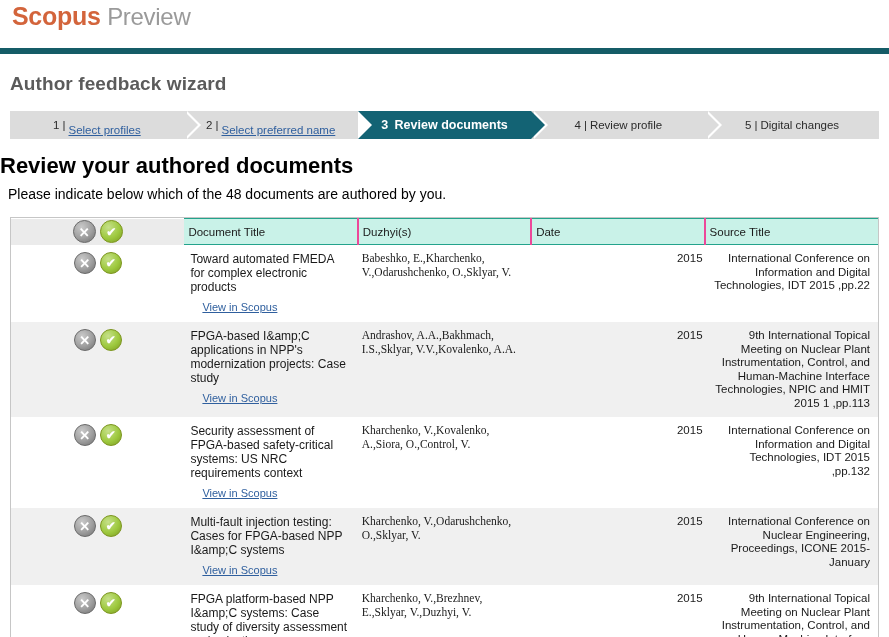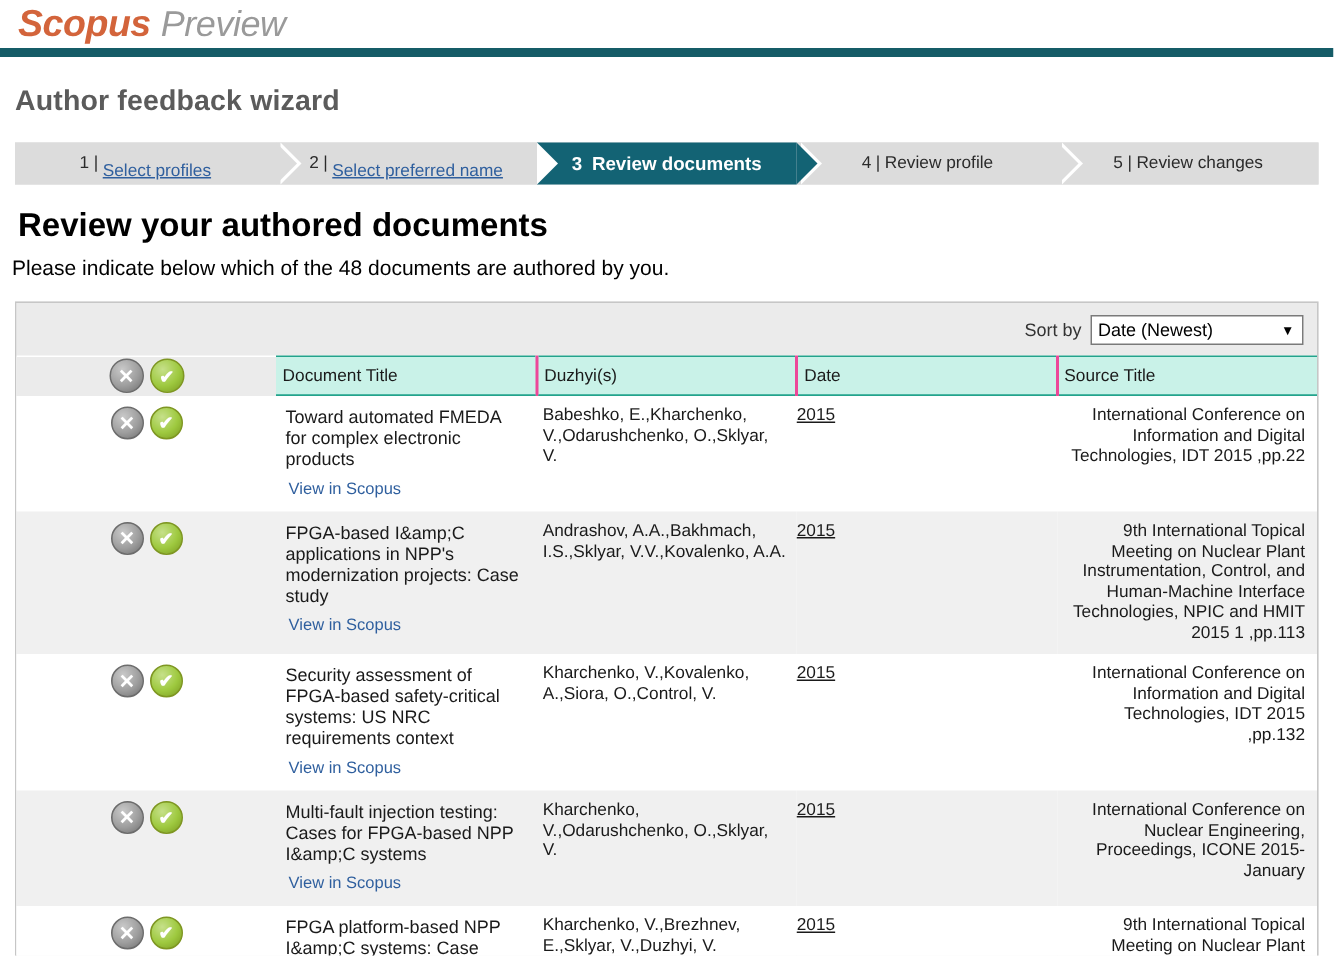--- a/index.html
+++ b/index.html
@@ -6,24 +6,23 @@
   html, body {
     margin: 0; padding: 0;
     width: 889px; height: 637px;
     background: #ffffff;
     font-family: "Liberation Sans", sans-serif;
     overflow: hidden;
   }
 
   
   #brand-header {
-    height: 32px;
+    height: 48px;
     background: #ffffff;
     position: relative;
-    font-style: italic;
   }
   #brand-logo {
     position: absolute;
     left: 12px; top: 2px;
     font-size: 25px;
     letter-spacing: -0.3px;
   }
   #brand-logo .scopus {
     color: #d3643b;
     font-weight: bold;
@@ -130,21 +129,21 @@
     border-left: 14px solid #dcdcdc;
     z-index: 4;
   }
 
   
   #section-title {
     font-size: 22px;
     font-weight: bold;
     color: #000;
     margin: 0;
-    padding: 14px 0 0 12px;
+    padding: 14px 0 0 0;
   }
   #section-sub {
     font-size: 14px;
     color: #000;
     padding: 7px 0 0 8px;
   }
 
   
   #panel {
     margin: 15px 10px 0 10px;
@@ -213,47 +212,48 @@
   }
   table#doc-table thead th.last { border-right: none; }
 
   td.selcol {
     width: 34px;
     text-align: center;
     vertical-align: top;
     padding-top: 7px;
   }
   td.titlecol { width: 302px; padding: 7px 8px 7px 6px; vertical-align: top; }
-  td.authcol  { width: 148px; padding: 7px 6px 7px 4px; vertical-align: top; }
+  td.authcol  { width: 148px; padding: 7px 6px 7px 4px; vertical-align: top; font-family: Liberation Serif, serif; }
   td.datecol  { width: 30px;  padding: 7px 2px 7px 0;  vertical-align: top; }
   td.srccol   { padding: 7px 8px 7px 4px; vertical-align: top; text-align: right; }
 
   tbody tr.odd  td { background: #ffffff; }
   tbody tr.even td { background: #f0f0f0; }
 
   .doc-title {
     font-size: 12px;
     font-weight: normal;
     color: #1a1a1a;
     line-height: 14px;
   }
   .view-link {
     display: inline-block;
     margin-top: 7px;
-    margin-left: 2px;
+    margin-left: 12px;
     font-size: 11px;
     color: #2f5f9e;
+    text-decoration: underline;
     cursor: pointer;
   }
   .authors, .date, .source {
     font-size: 11.5px;
     color: #1a1a1a;
     line-height: 13.5px;
   }
-  .date { text-align: left; text-decoration: underline; }
+  .date { text-align: right; }
 
   
   .circ {
     display: inline-block;
     width: 22px; height: 22px;
     border-radius: 50%;
     position: relative;
     vertical-align: middle;
     cursor: pointer;
   }
@@ -313,37 +313,30 @@
 
   <div class="step">
     <span class="num">4</span>
       <span class="sep">|</span>
       <span>Review profile</span>
   </div>
 
   <div class="step last">
     <span class="num">5</span>
       <span class="sep">|</span>
-      <span>Review changes</span>
+      <span>Digital changes</span>
   </div>
 
 </div>
 
 <h2 id="section-title">Review your authored documents</h2>
 <div id="section-sub">Please indicate below which of the 48 documents are authored by you.</div>
 
 <div id="panel">
 
-  <div id="panel-toolbar">
-    <span id="sort-label">Sort by</span>
-    <div id="sort-select">
-      <span>Date (Newest)</span>
-      <span class="caret">▼</span>
-    </div>
-  </div>
 
   <table id="doc-table">
     <thead>
       <tr>
         <th class="iconhead">
           <span class="circ x"><span class="glyph">✕</span></span><span class="circ ok"><span class="glyph">✔</span></span>
         </th>
         <th>Document Title</th>
         <th>Duzhyi(s)</th>
         <th>Date</th>

